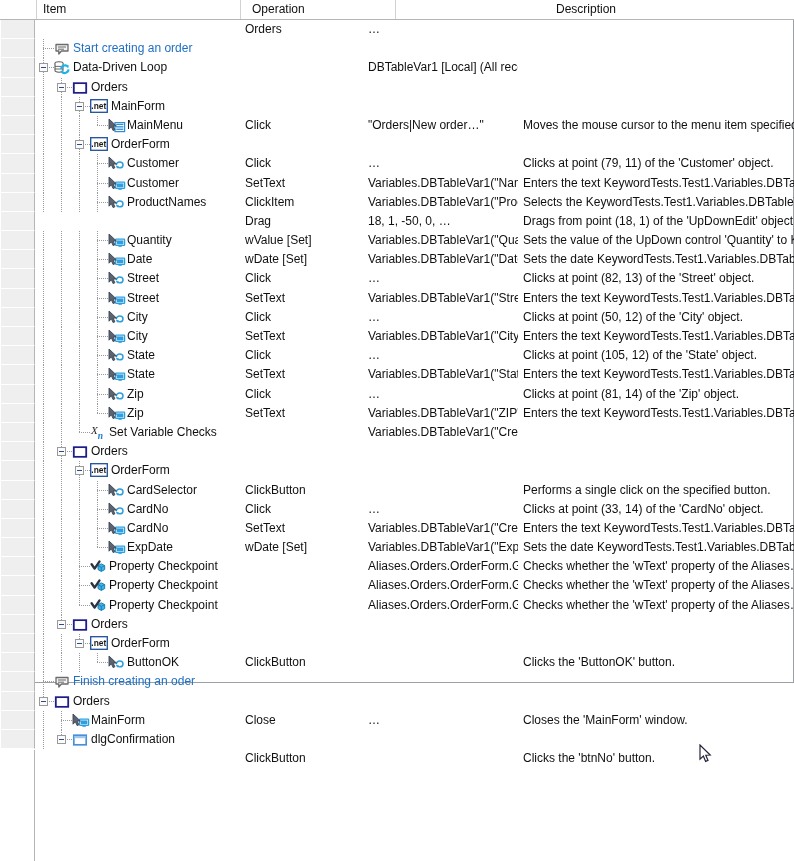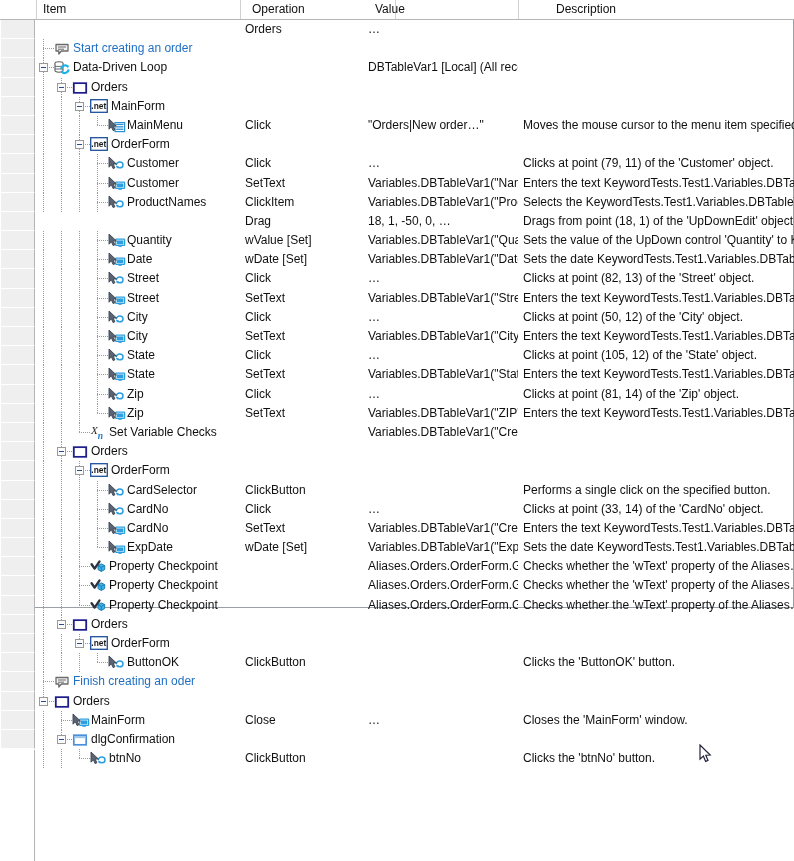--- a/index.html
+++ b/index.html
@@ -7,21 +7,21 @@
     margin: 0; padding: 0;
     width: 794px; height: 861px;
     background: #ffffff;
     font-family: "Liberation Sans", sans-serif;
     font-size: 12px;
     color: #101010;
     overflow: hidden;
   }
   #app {
     position: relative;
-    width: 794px; height: 608px;
+    width: 794px; height: 683px;
     background: #ffffff;
     border-right: 1px solid #9aa0a6;
     border-bottom: 1px solid #9aa0a6;
   }
 
   
   .hdr {
     position: absolute; left: 0; top: 0;
     width: 794px; height: 20px;
     background: #ffffff;
@@ -125,21 +125,20 @@
   .cursor { position: absolute; }
 </style>
 </head>
 <body>
 
 <div id="app">
 
   <div class="hdr" id="hdr">
       <div class="hdr-cell first" style="left: 36px; width: 205px;">Item</div>
       <div class="hdr-cell" style="left: 246px; width: 150px;">Operation</div>
-      <div class="hdr-cell" style="left: 369px; width: 150px;">Value</div>
       <div class="hdr-cell last" style="left: 524px; width: 270px;">Description</div>
     </div>
 
   <div class="gutter" id="gutter">
       <div class="gutter-cell"></div>
       <div class="gutter-cell"></div>
       <div class="gutter-cell"></div>
       <div class="gutter-cell"></div>
       <div class="gutter-cell"></div>
       <div class="gutter-cell"></div>
@@ -964,36 +963,20 @@
               </svg>
             </span>
             <span class="label" style="left: 56px;">dlgConfirmation</span>
           </div>
         </div>
         <div class="cell c-op"></div>
         <div class="cell c-val"></div>
         <div class="cell c-desc"></div>
       </div>
       <div class="row">
-        <div class="cell c-item">
-          <div class="item-wrap">
-            <div class="vline" style="left: 8px;"></div>
-            <div class="vline" style="left: 26px;"></div>
-            <div class="vline half" style="left: 44px;"></div>
-            <div class="hline" style="left: 44px; top: 9px; width: 11px;"></div>
-            <span class="ico" style="left: 55px;">
-              <svg width="18" height="16" viewBox="0 0 18 16">
-                <path d="M8.4 8.8 C8.4 7.2 9.9 6.1 11.7 6.1 C13.6 6.1 15 7.3 15 8.9 C15 10.6 13.6 11.8 11.7 11.8 C10.5 11.8 9.5 11.4 8.9 10.7" fill="#ffffff" stroke="#2b9fe0" stroke-width="1.5" stroke-linecap="round"></path>
-                <path d="M9.4 12.6 L8.4 10.0 L11.2 10.4 Z" fill="#2b9fe0"></path>
-                <path d="M1 1 L1 11.2 L3.4 8.8 L5.1 12.6 L6.9 11.8 L5.2 8.1 L8.4 8 Z" fill="#5a6472" stroke="#3c4450" stroke-width="0.9" stroke-linejoin="round"></path>
-              </svg>
-            </span>
-            <span class="label" style="left: 74px;">btnNo</span>
-          </div>
-        </div>
         <div class="cell c-op">ClickButton</div>
         <div class="cell c-val"></div>
         <div class="cell c-desc">Clicks the 'btnNo' button.</div>
       </div>
     </div>
 
   <div class="cursor" id="cursor" style="left: 699px; top: 744px;">
     <svg width="13" height="20" viewBox="0 0 13 20">
       <path d="M1 1 L1 15.2 L4.4 12 L6.6 17.4 L9 16.4 L6.8 11.2 L11.2 11 Z" fill="#ffffff" stroke="#23233c" stroke-width="1.2" stroke-linejoin="miter"></path>
     </svg>

